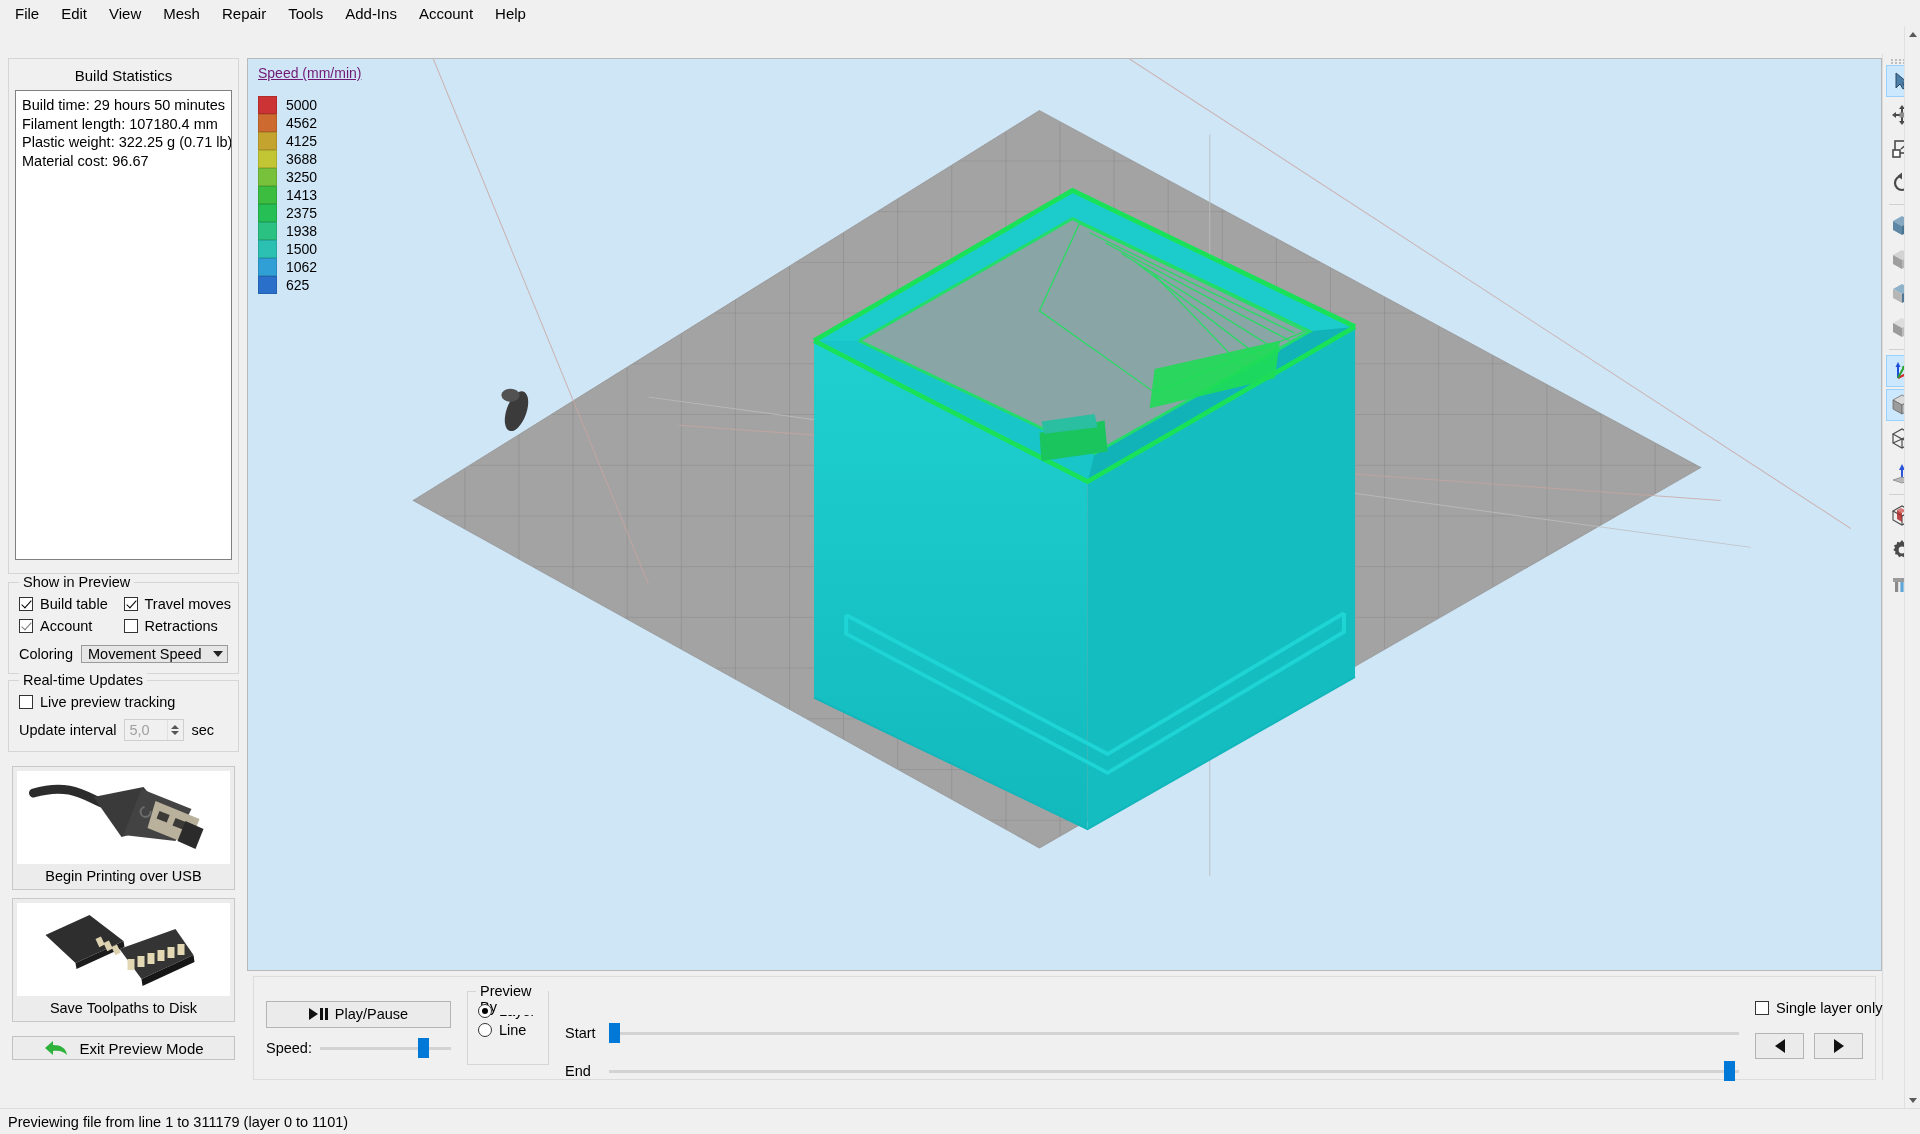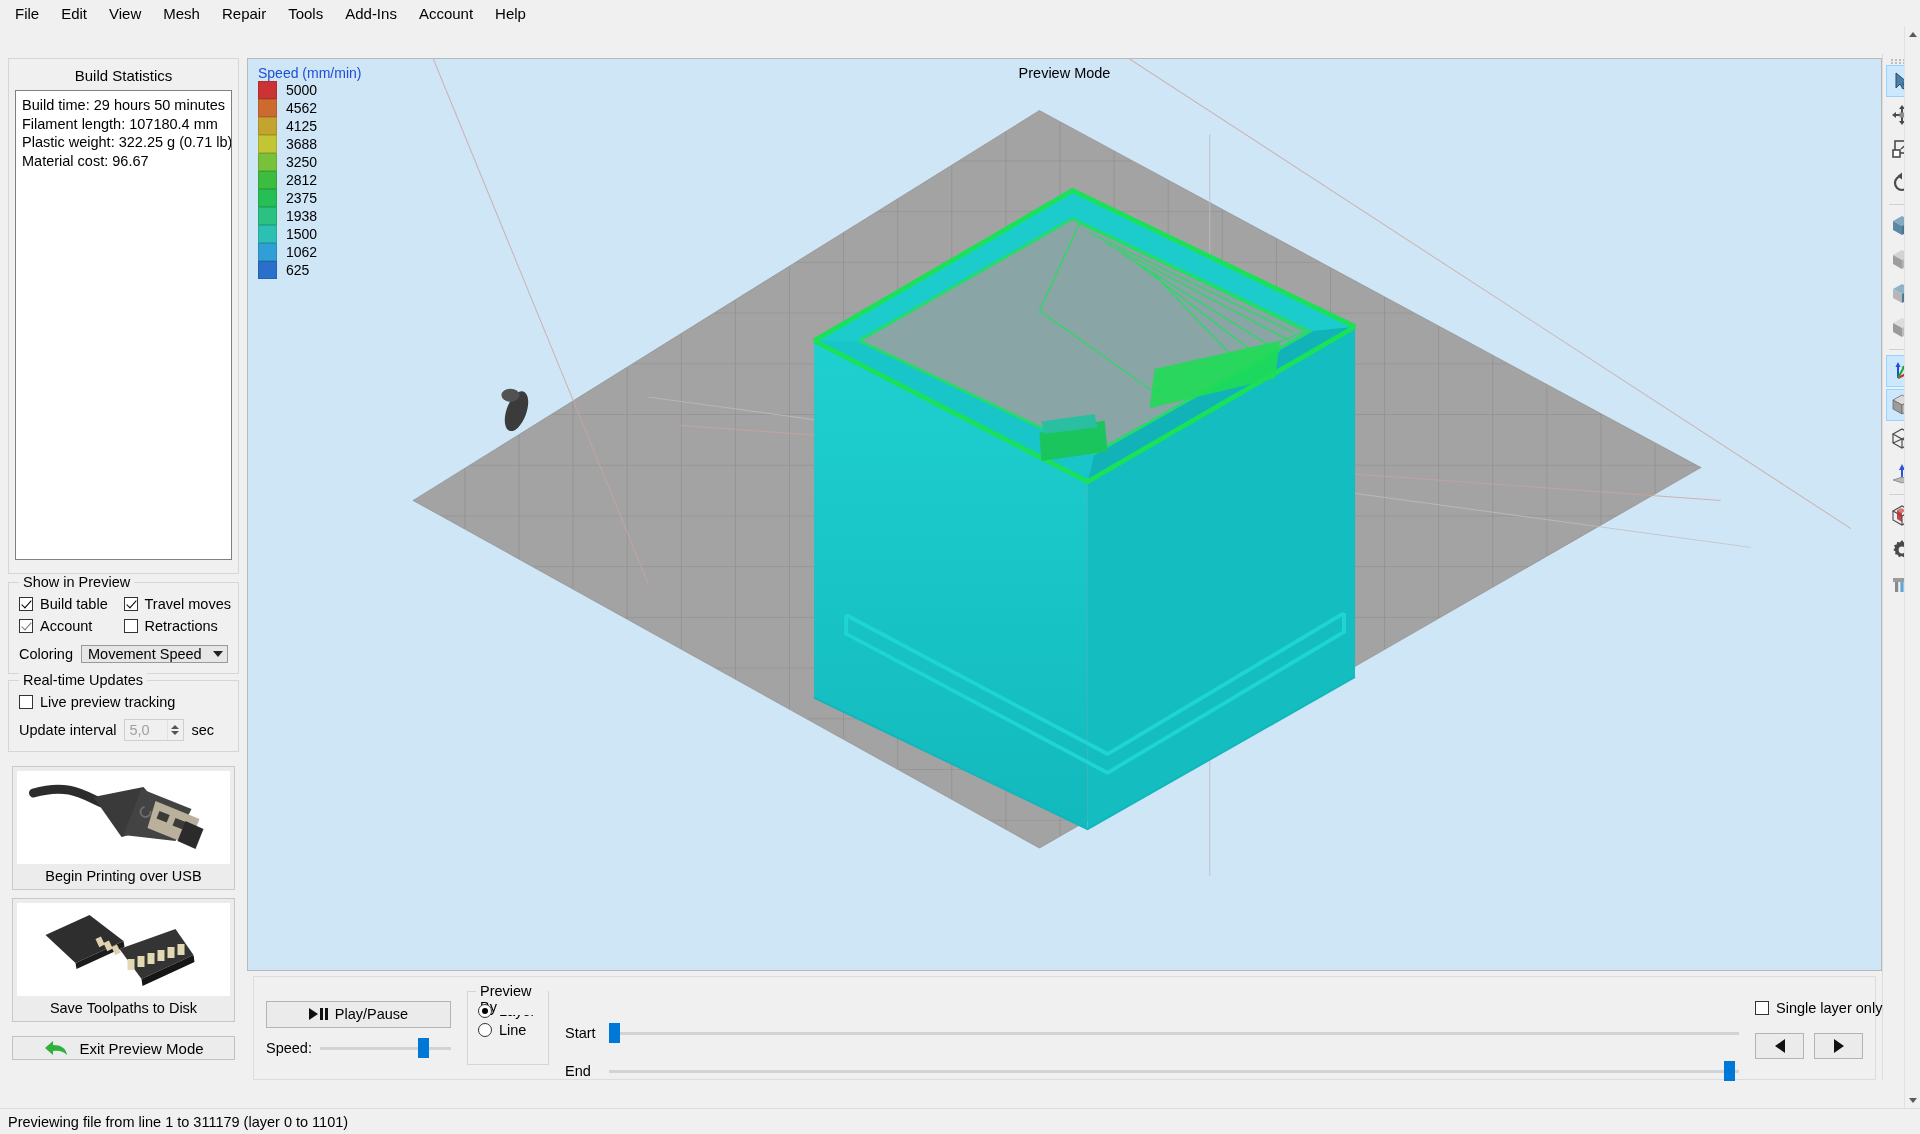--- a/index.html
+++ b/index.html
@@ -245,21 +245,21 @@
     color: #000;
     z-index: 6;
     pointer-events: none;
   }
   .legend {
     position: absolute;
     left: 10px; top: 6px;
     z-index: 6;
     font-size: 14px;
   }
-  .legend .lt { margin-bottom: 0; color: #1d4ed8; }
+  .legend .lt { margin-bottom: 15px; color: #701a75; text-decoration: underline; }
   .legend .rows { display: flex; flex-direction: column; }
   .legend .lrow { display: flex; align-items: center; height: 18px; }
   .legend .sw { width: 19px; height: 18px; border: 1px solid rgba(0,0,0,.12); }
   .legend .lv { margin-left: 9px; font-size: 14px; }
 
   
   .bottombar {
     flex: 0 0 100px;
     background: #f0f0f0;
     border: 1px solid #dcdcdc;
@@ -566,21 +566,20 @@
           <g fill="none" stroke="#1fd4d4" stroke-width="4">
             <polyline points="597,592 858,740 1094,590"></polyline>
             <polyline points="597,592 597,612 858,760 1094,610 1094,590"></polyline>
           </g>
 
           <g fill="none" stroke="#11b6bb" stroke-width="2">
             <polyline points="565,680 838,820 1105,658"></polyline>
           </g>
         </svg>
 
-        <div class="preview-mode-label">Preview Mode</div>
 
         <div class="legend">
           <div class="lt">Speed (mm/min)</div>
           <div class="rows">
             <div class="lrow">
                 <span class="sw" style="background:#cb3335"></span>
                 <span class="lv">5000</span>
               </div>
             <div class="lrow">
                 <span class="sw" style="background:#cc6a2f"></span>
@@ -593,21 +592,21 @@
             <div class="lrow">
                 <span class="sw" style="background:#c3c634"></span>
                 <span class="lv">3688</span>
               </div>
             <div class="lrow">
                 <span class="sw" style="background:#77c23a"></span>
                 <span class="lv">3250</span>
               </div>
             <div class="lrow">
                 <span class="sw" style="background:#3cbd3f"></span>
-                <span class="lv">2812</span>
+                <span class="lv">1413</span>
               </div>
             <div class="lrow">
                 <span class="sw" style="background:#26bf55"></span>
                 <span class="lv">2375</span>
               </div>
             <div class="lrow">
                 <span class="sw" style="background:#2bc183"></span>
                 <span class="lv">1938</span>
               </div>
             <div class="lrow">

